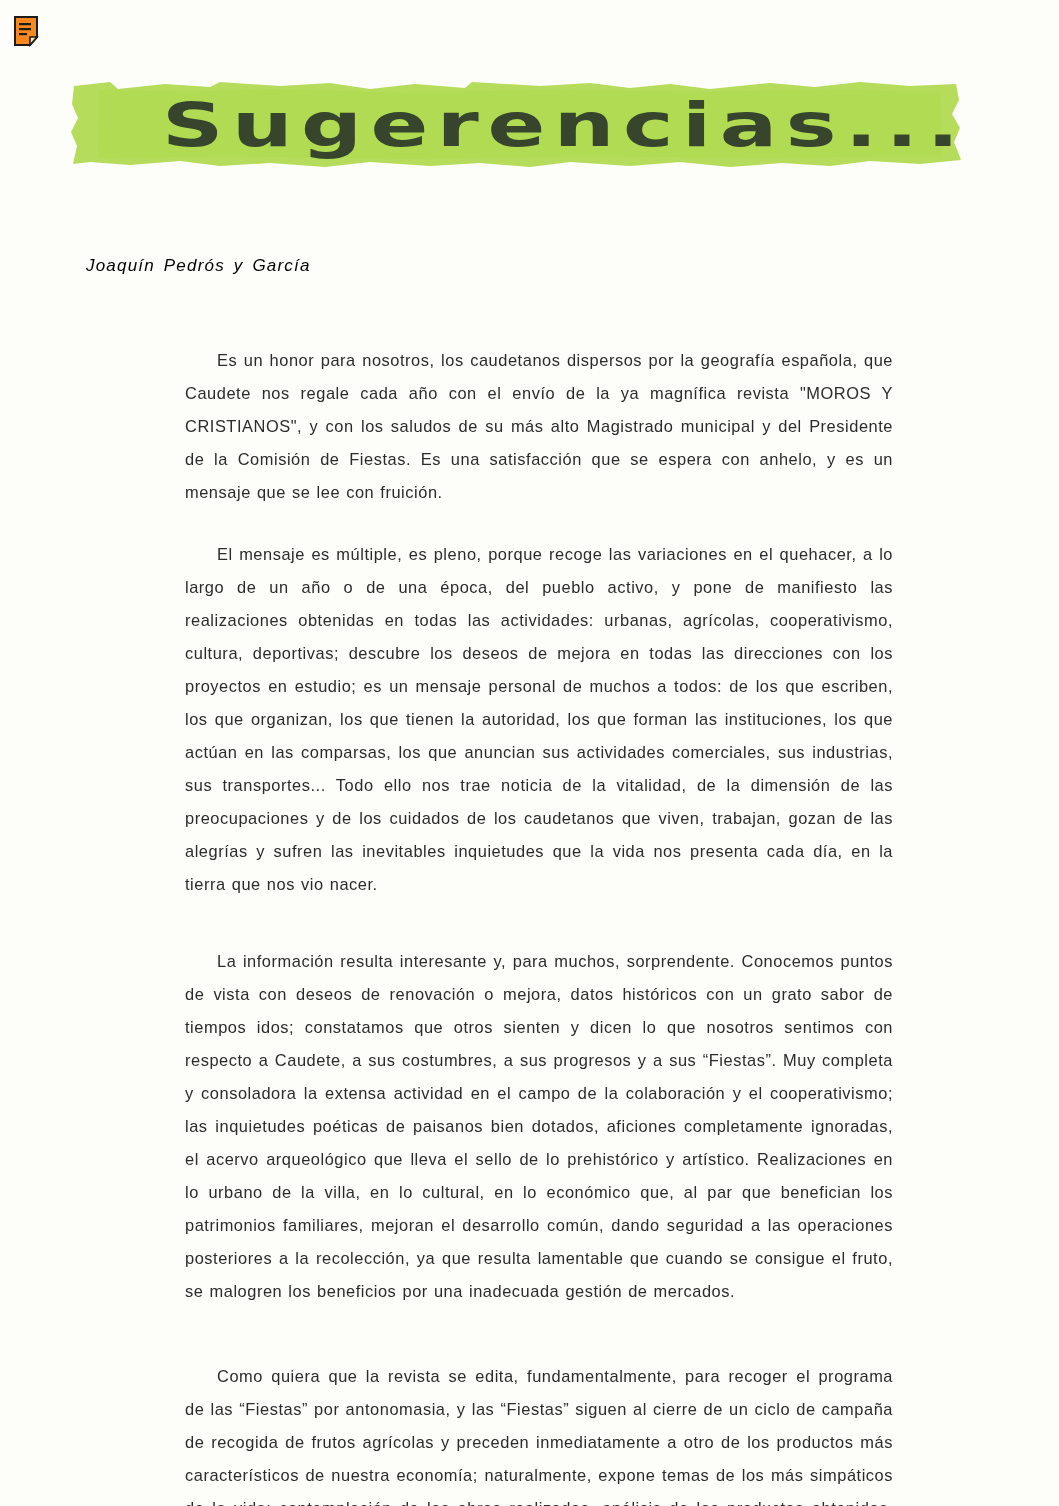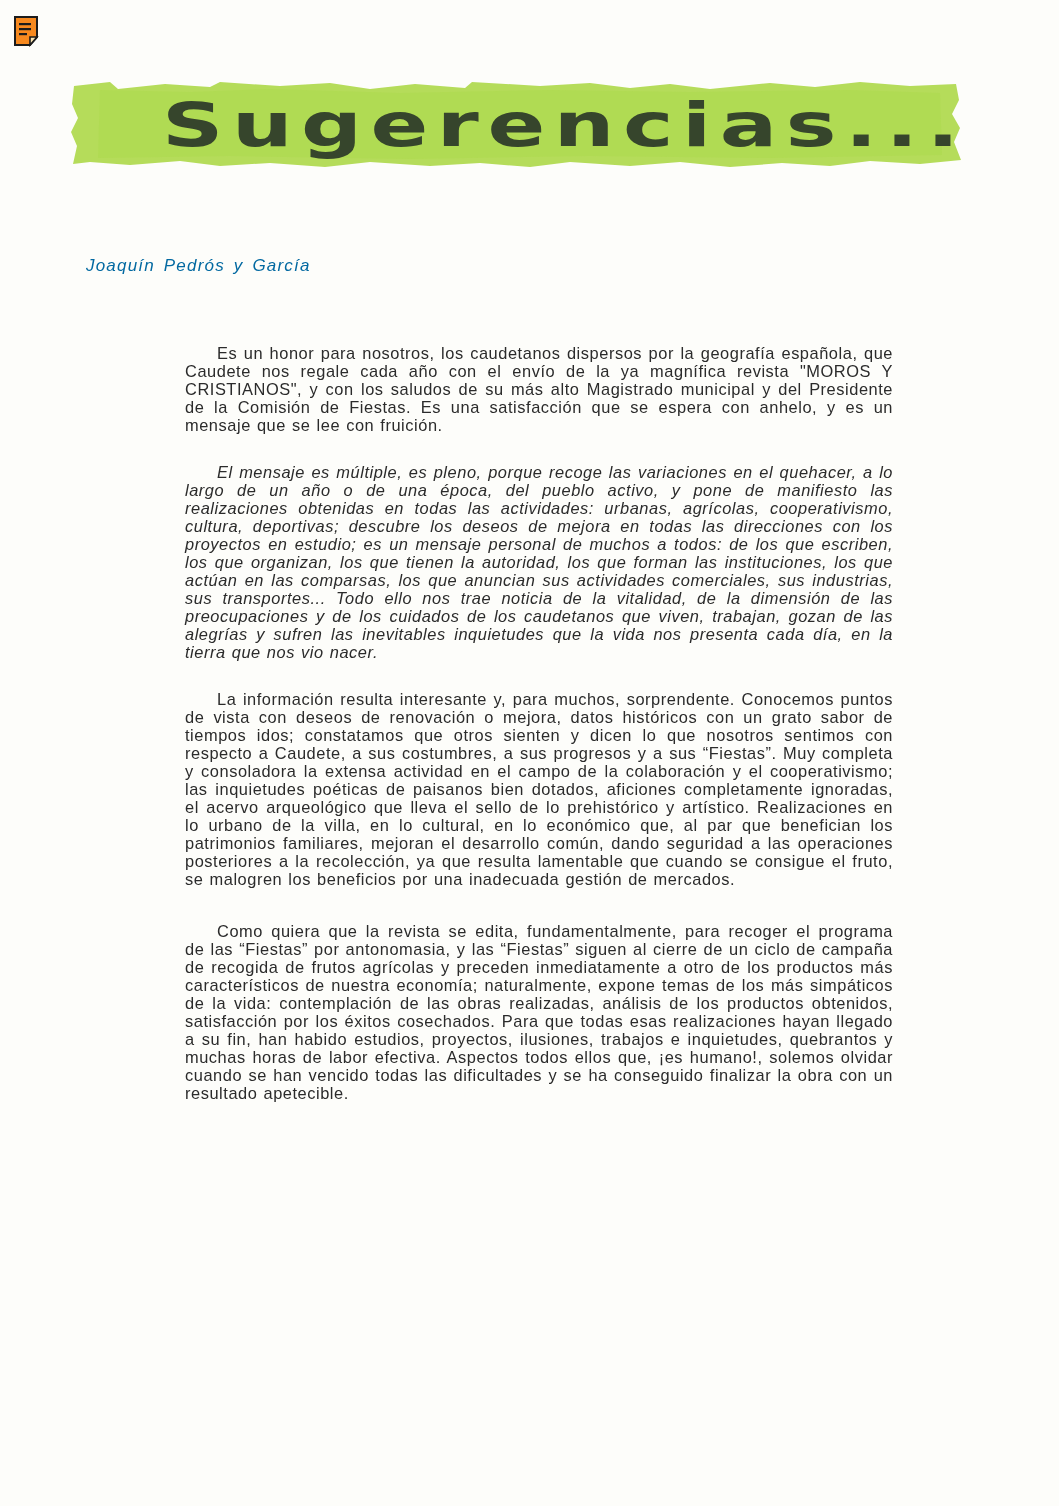--- a/index.html
+++ b/index.html
@@ -51,40 +51,40 @@
     line-height: 70px;
   }
   .author {
     position: absolute;
     left: 86px;
     top: 256px;
     font-size: 17px;
     font-style: italic;
     letter-spacing: 1.2px;
     word-spacing: 3px;
-    color: #0369a1;
+    color: #000000;
   }
   .article {
     position: absolute;
     left: 185px;
     top: 344px;
     width: 708px;
   }
   .article p {
     margin: 0 0 29px 0;
     font-size: 16.4px;
-    line-height: 18px;
+    line-height: 33px;
     text-align: justify;
     text-indent: 32px;
     letter-spacing: 0.55px;
     word-spacing: 1px;
     color: #2b2b2b;
   }
-  .article p.p2 { margin-bottom: 29px; font-style: italic; }
-  .article p.p3 { margin-bottom: 34px; }
+  .article p.p2 { margin-bottom: 44px; }
+  .article p.p3 { margin-bottom: 52px; }
 </style>
 </head>
 <body>
 
 <div class="note-icon">
   <svg width="28" height="32" viewBox="0 0 28 32">
     <path d="M2 2 H24 V22 L17 30 H2 Z" fill="#f7891f" stroke="#1c1c1c" stroke-width="2"></path>
     <path d="M17 30 V22 H24 Z" fill="#fce7b6" stroke="#1c1c1c" stroke-width="1.6"></path>
     <rect x="6" y="8" width="12" height="2.2" fill="#1c1c1c"></rect>
     <rect x="6" y="13" width="12" height="2.2" fill="#1c1c1c"></rect>

